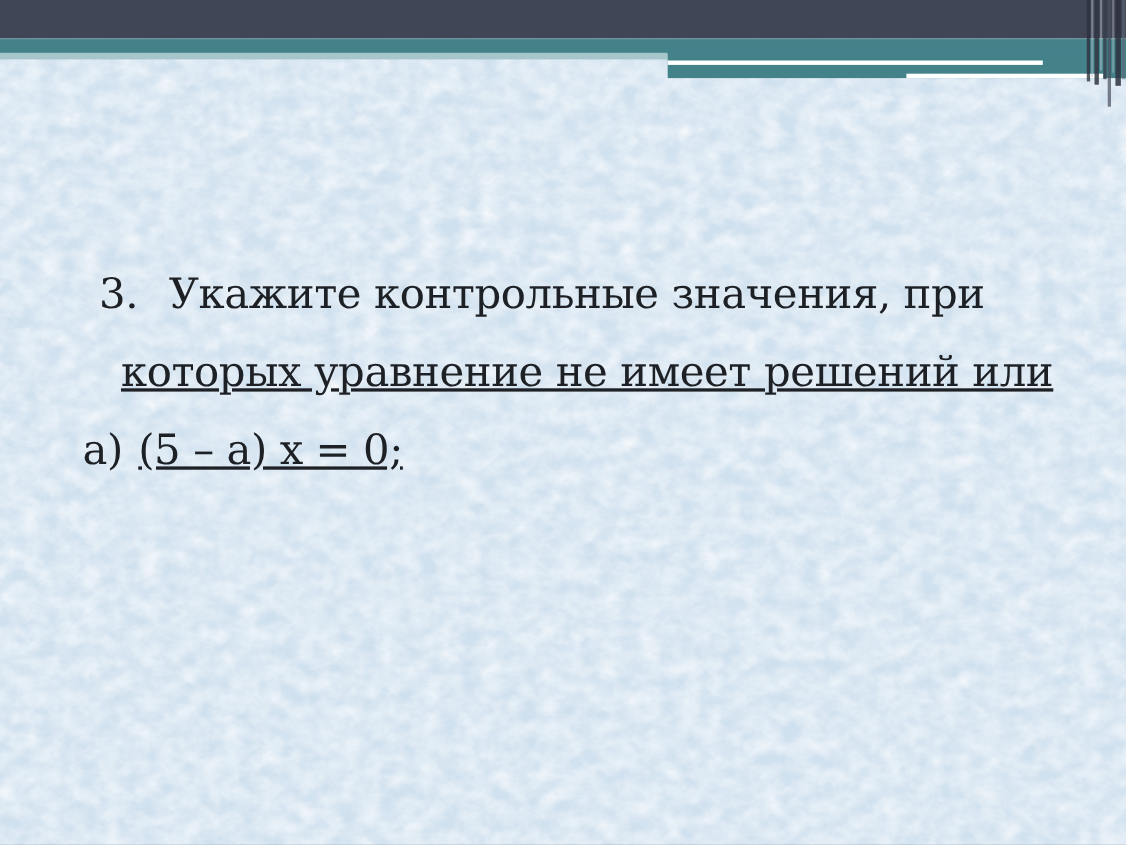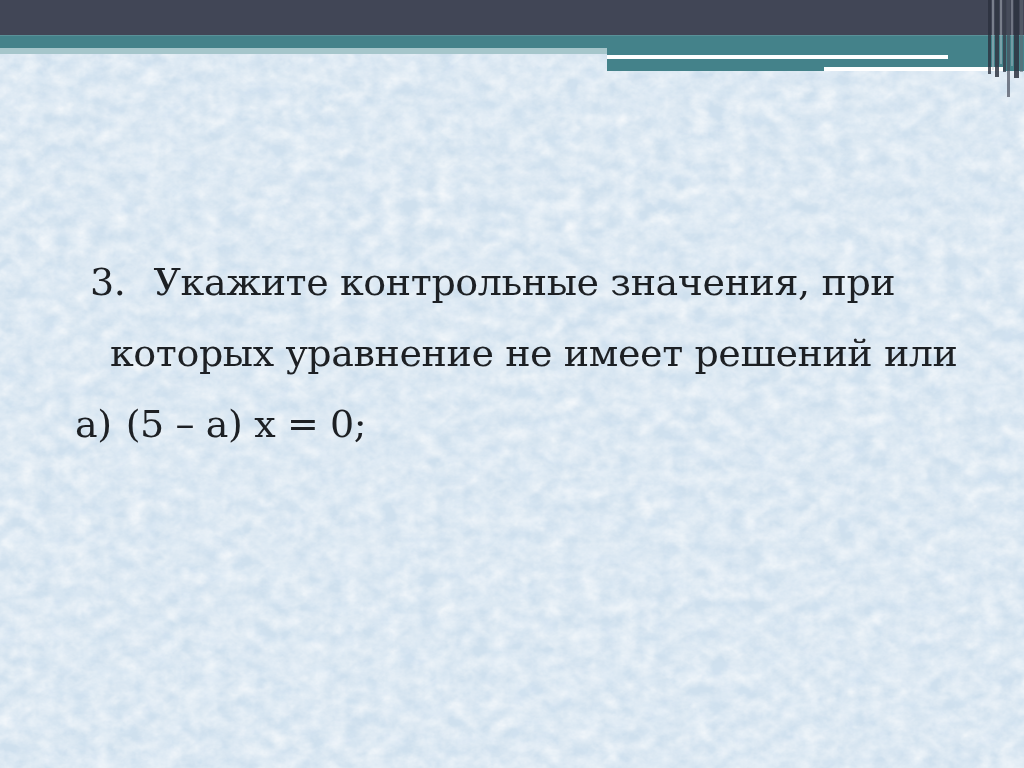--- a/index.html
+++ b/index.html
@@ -22,30 +22,30 @@
   .s2{left:992px;width:2px;height:70px;background:rgba(190,198,206,.45);}
   .s3{left:995px;width:4px;height:77px;background:rgba(48,54,66,.85);}
   .s4{left:1000px;width:2px;height:64px;background:rgba(205,212,219,.40);}
   .s5{left:1003px;width:3px;height:72px;background:rgba(55,61,74,.80);}
   .s6{left:1007px;width:3px;height:97px;background:rgba(72,79,92,.70);}
   .s7{left:1011px;width:2px;height:66px;background:rgba(200,207,214,.35);}
   .s8{left:1014px;width:5px;height:78px;background:rgba(45,51,63,.85);}
   .s9{left:1020px;width:3px;height:72px;background:rgba(95,103,115,.55);}
 
   .text{
-    position:absolute;left:68px;top:247px;width:940px;z-index:5;
+    position:absolute;left:68px;top:232px;width:940px;z-index:5;
     color:var(--c-text,#1d2024);
     font-size:38px;letter-spacing:-0.4px;
   }
   .line{height:71px;line-height:71px;white-space:nowrap;}
   .qnum{display:inline-block;margin-left:22px;}
   .qfirst{display:inline-block;margin-left:28px;}
-  .cont{padding-left:42px;}
+  .cont{padding-left:42px;text-decoration:underline;}
   .opt-label{display:inline-block;margin-left:7px;}
-  .opt-text{display:inline-block;margin-left:14px;}
+  .opt-text{display:inline-block;margin-left:14px;text-decoration:underline;}
 </style>
 </head>
 <body>
 
 <div class="slide">
 
   <svg class="texture" width="1024" height="768" viewBox="0 0 1024 768" aria-hidden="true">
     <defs>
       <filter id="mottleWhite" x="-5%" y="-5%" width="110%" height="110%">
         <feTurbulence type="fractalNoise" baseFrequency="0.055 0.07" numOctaves="4" seed="11"></feTurbulence>

